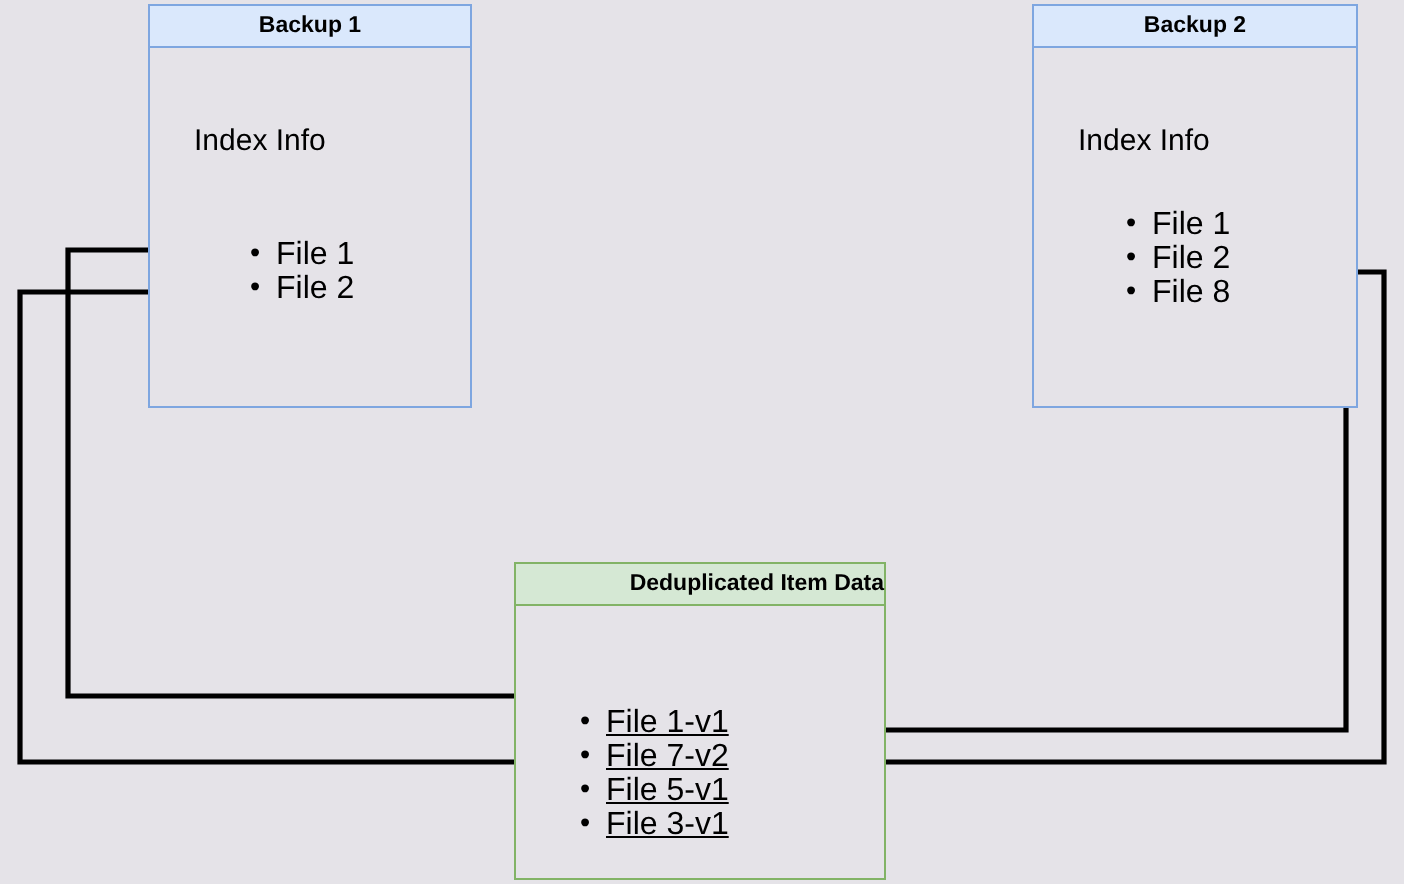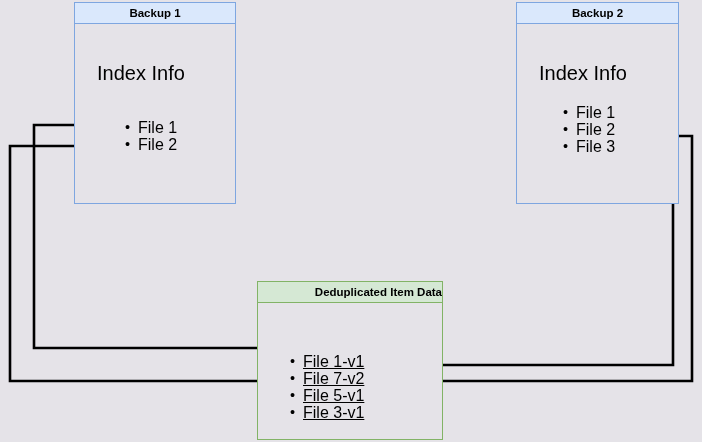--- a/index.html
+++ b/index.html
@@ -57,21 +57,21 @@
     font-size: 11.5px;
     font-weight: bold;
     color: #000;
   }
   .node-body {
     position: relative;
     height: calc(100% - 20px);
   }
   .heading-label {
     position: absolute;
-    font-size: 20px;
+    font-size: 15px;
     color: #000;
     white-space: nowrap;
   }
   .bullet-list {
     position: absolute;
     margin: 0;
     padding: 0;
     list-style: none;
   }
   .bullet-list li {
@@ -127,21 +127,21 @@
     </div>
   </div>
 
   <div class="node node-blue" style="left:472px; top:2px; width:163px; height:202px;margin-left:44px;">
     <div class="node-title">Backup 2</div>
     <div class="node-body">
       <div class="heading-label" style="left:22px; top:38px;">Index Info</div>
       <ul class="bullet-list" style="left:46px; top:80px;">
         <li>File 1</li>
         <li>File 2</li>
-        <li>File 3</li>
+        <li>File 8</li>
       </ul>
     </div>
   </div>
 
   <div class="node node-green" style="left:257px; top:281px; width:186px; height:159px;">
     <div class="node-title">Deduplicated Item Data</div>
     <div class="node-body">
       <ul class="bullet-list" style="left:32px; top:50px;text-decoration:underline;">
         <li>File 1-v1</li>
         <li>File 7-v2</li>

